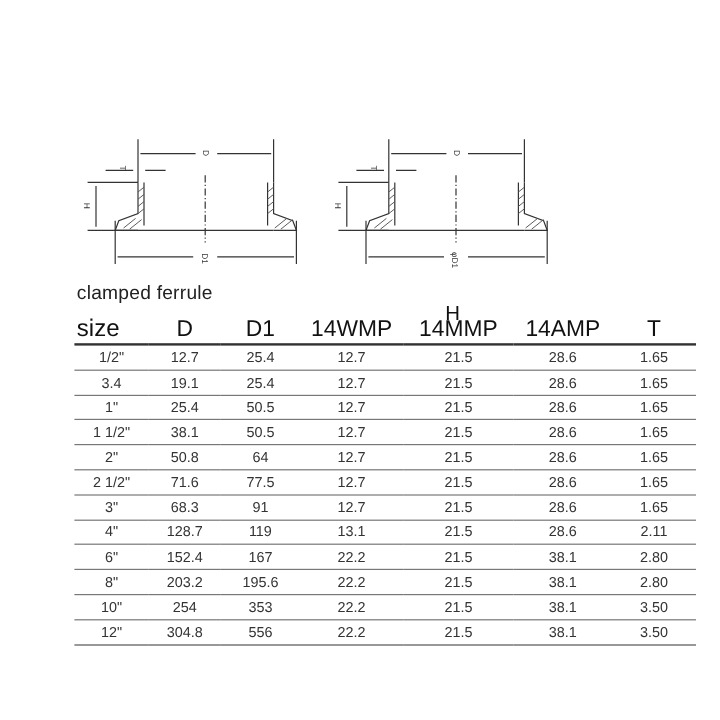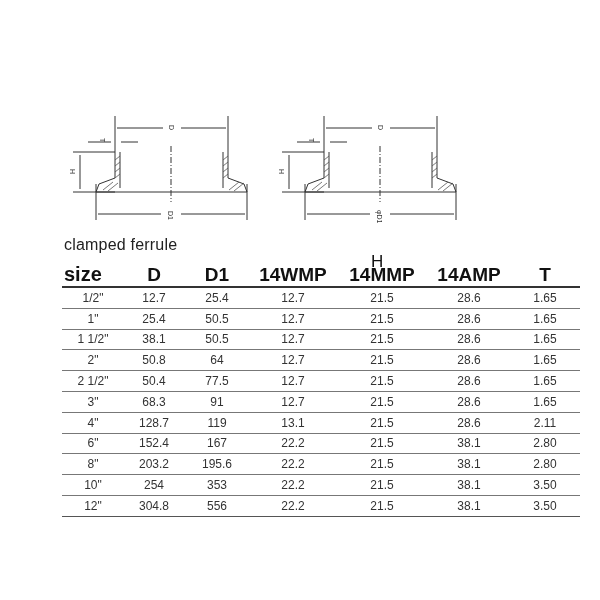--- a/index.html
+++ b/index.html
@@ -3,21 +3,21 @@
   <meta charset="utf-8">
   <style>
     html, body { margin:0; padding:0; background:#ffffff; }
     body { width:600px; height:600px; position:relative; overflow:hidden; font-family:"Liberation Sans", sans-serif; color:#222; }
     .diagram { position:absolute; top:112px; width:200px; height:120px; }
     #diag1 { left:63px; }
     #diag2 { left:272px; }
     .title { position:absolute; left:64px; top:236px; font-size:16px; color:#222; letter-spacing:0.2px; }
     .h-label { position:absolute; left:371px; top:252px; font-size:17px; color:#111; }
     table { position:absolute; left:62px; top:262px; width:518px; border-collapse:collapse; }
-    th { font-weight:bold; font-size:19px; color:#111; padding:0; height:24px; vertical-align:bottom; text-align:center; }
+    th { font-weight:normal; font-size:19px; color:#111; padding:0; height:24px; vertical-align:bottom; text-align:center; }
     th.size { text-align:left; padding-left:2px; font-size:20px; }
     thead tr { border-bottom:2px solid #333; }
     td { font-size:12px; color:#333; text-align:center; height:19.8px; padding:0; border-bottom:1px solid #777; }
     tbody tr:last-child td { border-bottom:1.5px solid #555; }
   </style>
 </head>
 <body>
 
 <svg id="diag1" class="diagram" viewBox="0 0 200 120">
   <g stroke="#333" stroke-width="1" fill="none">
@@ -143,20 +143,29 @@
       <tr>
         <td>1/2"</td>
         <td>12.7</td>
         <td>25.4</td>
         <td>12.7</td>
         <td>21.5</td>
         <td>28.6</td>
         <td>1.65</td>
       </tr>
       <tr>
+        <td>3.4</td>
+        <td>19.1</td>
+        <td>25.4</td>
+        <td>12.7</td>
+        <td>21.5</td>
+        <td>28.6</td>
+        <td>1.65</td>
+      </tr>
+      <tr>
         <td>1"</td>
         <td>25.4</td>
         <td>50.5</td>
         <td>12.7</td>
         <td>21.5</td>
         <td>28.6</td>
         <td>1.65</td>
       </tr>
       <tr>
         <td>1 1/2"</td>
@@ -171,21 +180,21 @@
         <td>2"</td>
         <td>50.8</td>
         <td>64</td>
         <td>12.7</td>
         <td>21.5</td>
         <td>28.6</td>
         <td>1.65</td>
       </tr>
       <tr>
         <td>2 1/2"</td>
-        <td>50.4</td>
+        <td>71.6</td>
         <td>77.5</td>
         <td>12.7</td>
         <td>21.5</td>
         <td>28.6</td>
         <td>1.65</td>
       </tr>
       <tr>
         <td>3"</td>
         <td>68.3</td>
         <td>91</td>

